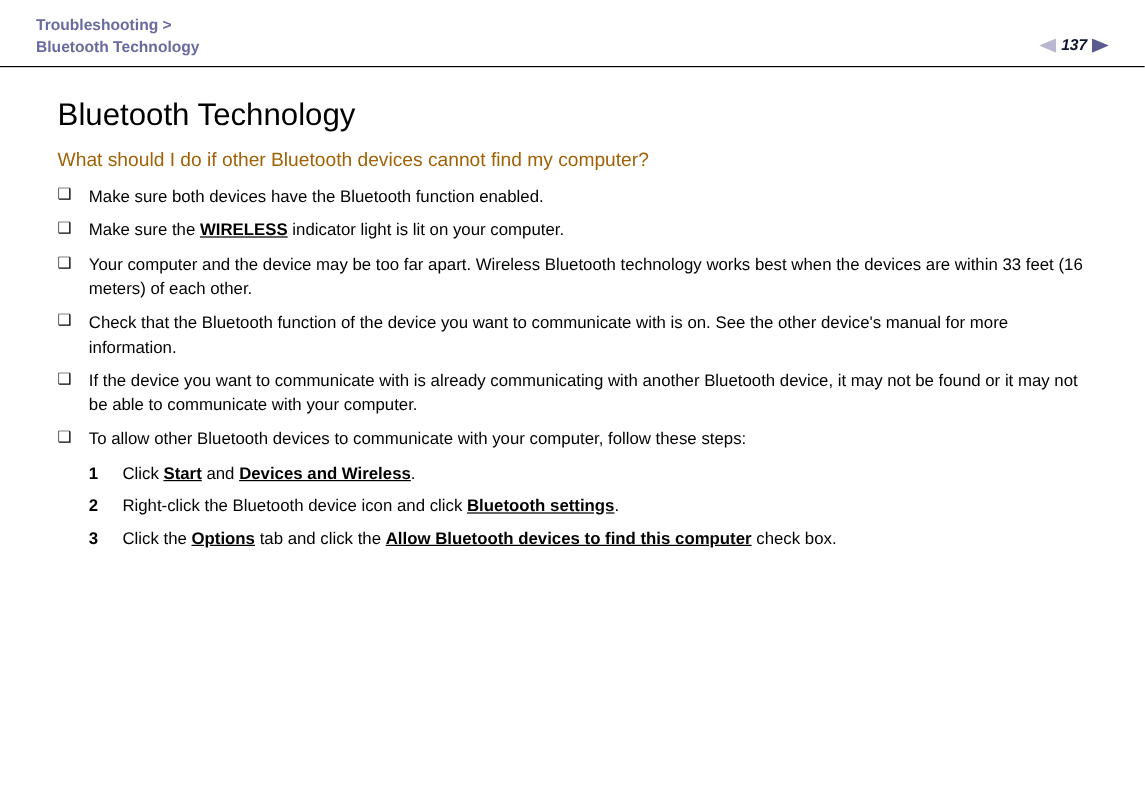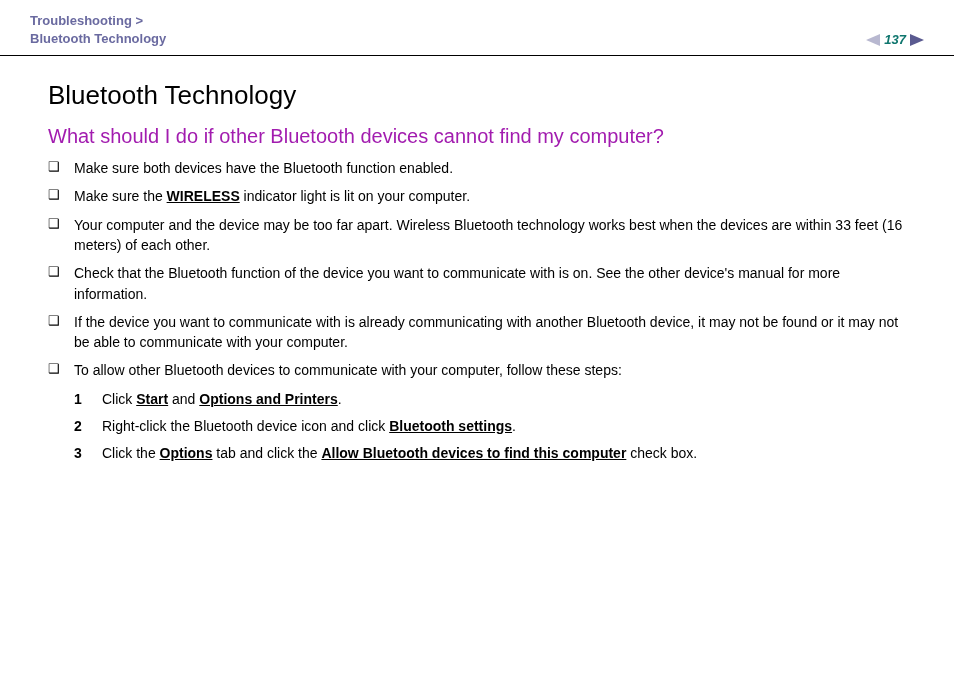--- a/index.html
+++ b/index.html
@@ -7,60 +7,60 @@
     font-family: Arial, Helvetica, sans-serif;
     background: #ffffff;
     width: 954px;
     height: 674px;
     position: relative;
     color: #000;
   }
   .header {
     display: flex;
     justify-content: space-between;
-    align-items: flex-end;
+    align-items: center;
     padding: 12px 30px 8px 30px;
     border-bottom: 1px solid #000;
   }
   .breadcrumb {
     font-size: 13px;
     font-weight: bold;
     color: #6a6aa0;
     line-height: 1.35;
   }
   .page-nav {
     display: flex;
     align-items: center;
     gap: 4px;
     margin-top: 16px;
   }
   .page-num {
     font-size: 13px;
     font-weight: bold;
     font-style: italic;
-    color: #0f766e;
+    color: #0f172a;
   }
   .nav-arrow {
     display: inline-block;
     cursor: pointer;
   }
   .nav-arrow svg { display: block; }
   .content {
     padding: 24px 38px 0 48px;
   }
   .page-title {
     font-size: 26px;
     font-weight: normal;
     color: #000;
     margin-bottom: 14px;
   }
   .section-heading {
-    font-size: 20px;
+    font-size: 16px;
     font-weight: normal;
-    color: #a21caf;
+    color: #a16207;
     margin-bottom: 10px;
     margin-top: 14px;
   }
   .bullet-list { list-style: none; }
   .bullet-item {
     display: flex;
     align-items: flex-start;
     font-size: 14px;
     line-height: 1.45;
     margin-bottom: 8px;
@@ -137,21 +137,21 @@
       <span class="bullet-text">If the device you want to communicate with is already communicating with another Bluetooth device, it may not be found or it may not be able to communicate with your computer.</span>
     </li>
     <li class="bullet-item">
       <span class="bullet-mark">❑</span>
       <span class="bullet-text">To allow other Bluetooth devices to communicate with your computer, follow these steps:</span>
     </li>
   </ul>
   <ol class="num-list">
     <li class="num-item">
       <span class="num-mark">1</span>
-      <span class="num-text"><span>Click </span><b>Start</b><span> and </span><b>Options and Printers</b><span>.</span></span>
+      <span class="num-text"><span>Click </span><b>Start</b><span> and </span><b>Devices and Wireless</b><span>.</span></span>
     </li>
     <li class="num-item">
       <span class="num-mark">2</span>
       <span class="num-text"><span>Right-click the Bluetooth device icon and click </span><b>Bluetooth settings</b><span>.</span></span>
     </li>
     <li class="num-item">
       <span class="num-mark">3</span>
       <span class="num-text"><span>Click the </span><b>Options</b><span> tab and click the </span><b>Allow Bluetooth devices to find this computer</b><span> check box.</span></span>
     </li>
   </ol>

